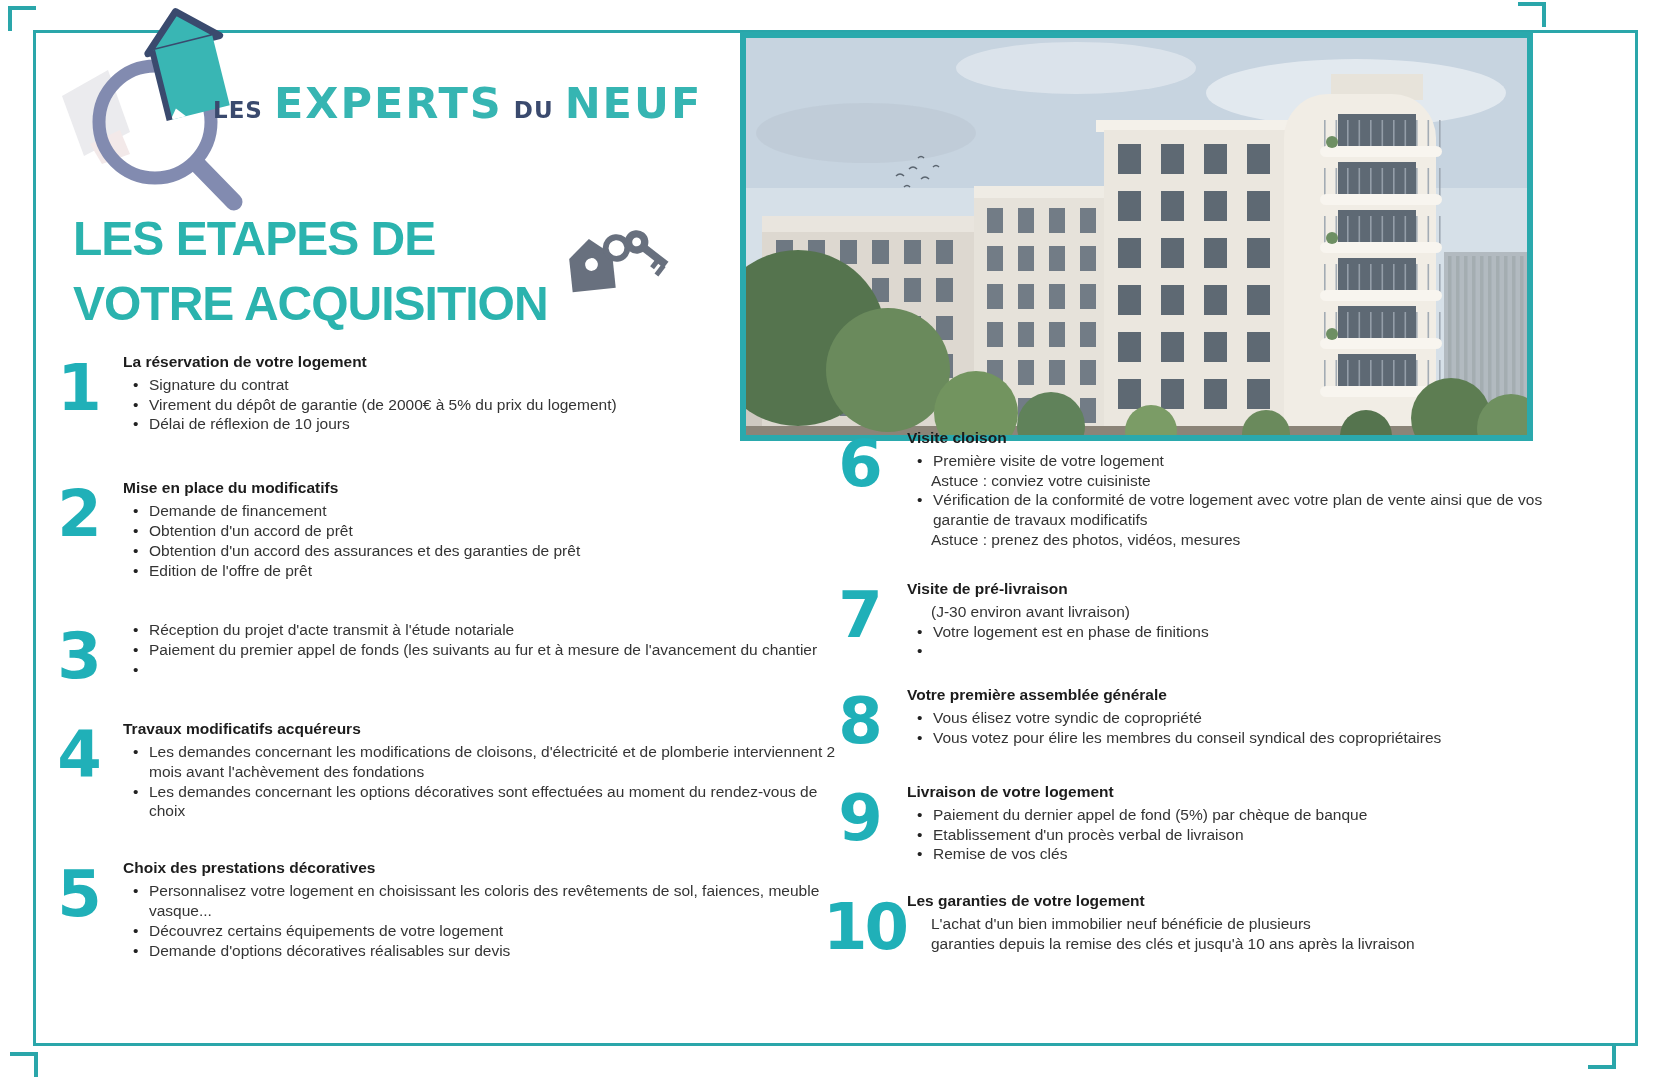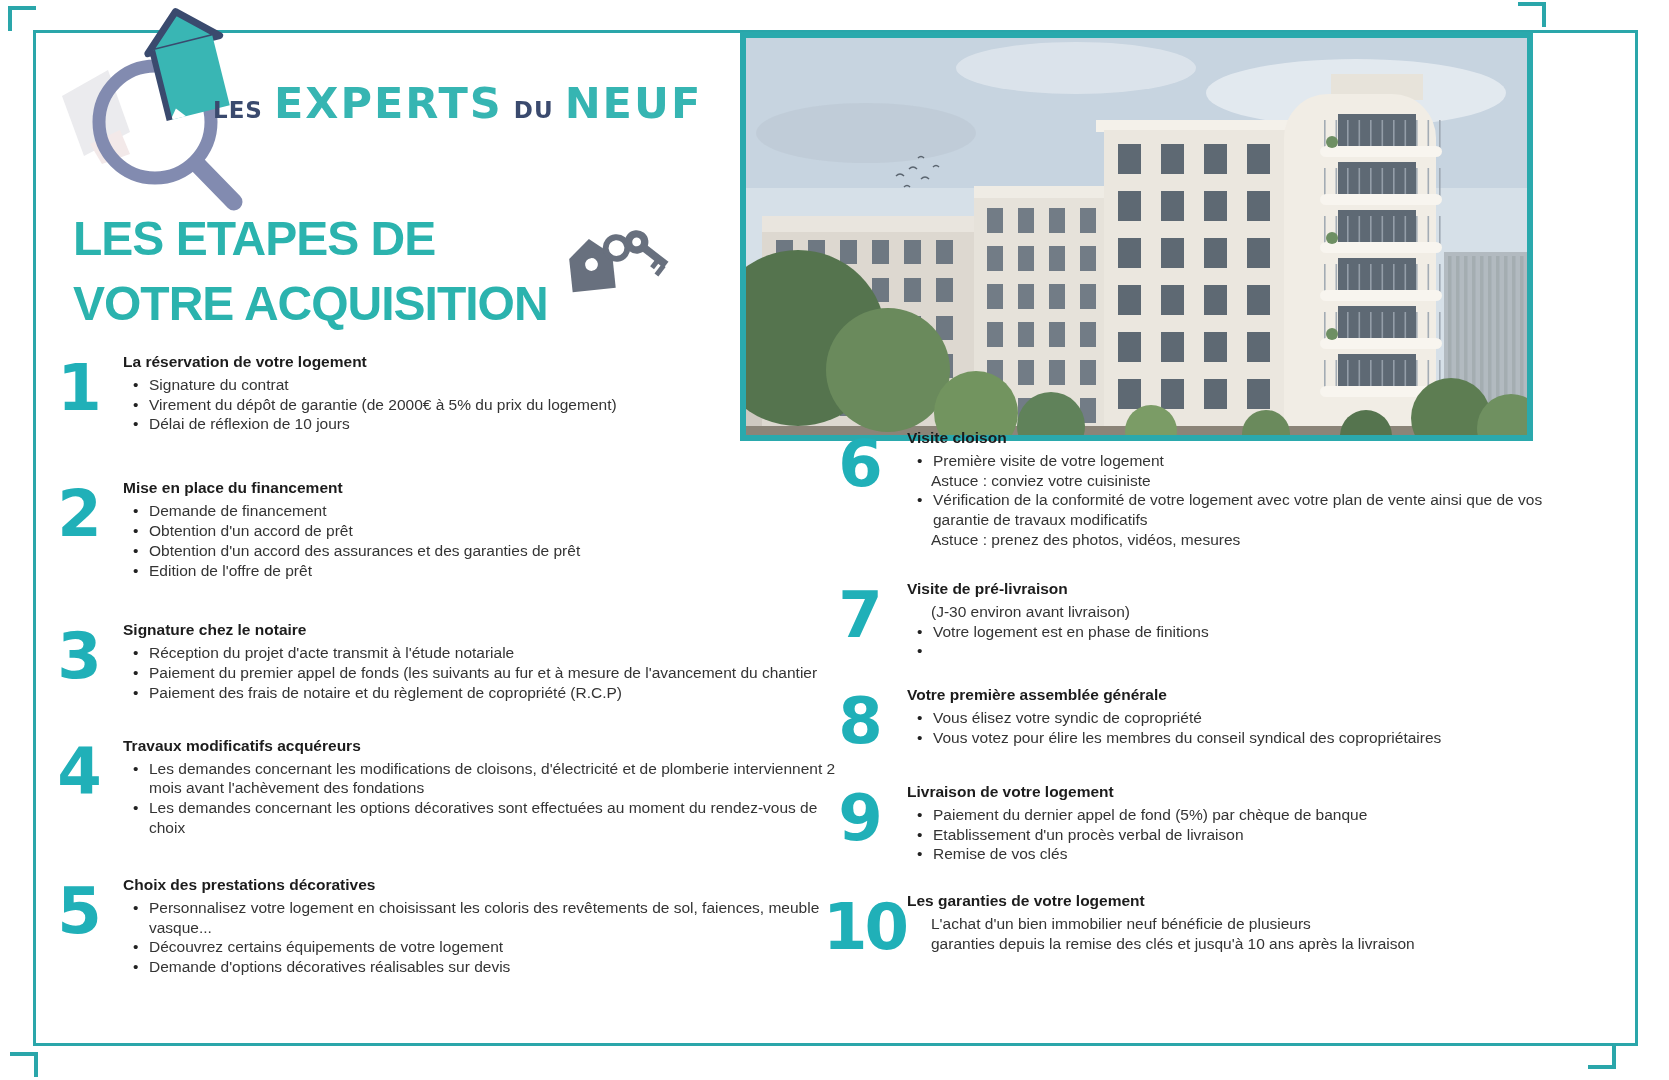--- a/index.html
+++ b/index.html
@@ -347,21 +347,21 @@
                 <span class="dot">•</span>
                 <span class="txt">Délai de réflexion de 10 jours</span>
               </div>
             </div>
     </div>
   </section>
 
   <section class="step">
     <div class="num">2</div>
     <div class="content">
-      <h3 class="step-title">Mise en place du financement</h3>
+      <h3 class="step-title">Mise en place du modificatifs</h3>
       <div class="items">
               <div class="item bullet">
                 <span class="dot">•</span>
                 <span class="txt">Demande de financement</span>
               </div>
               <div class="item bullet">
                 <span class="dot">•</span>
                 <span class="txt">Obtention d'un accord de prêt</span>
               </div>
               <div class="item bullet">
@@ -372,33 +372,31 @@
                 <span class="dot">•</span>
                 <span class="txt">Edition de l'offre de prêt</span>
               </div>
             </div>
     </div>
   </section>
 
   <section class="step">
     <div class="num">3</div>
     <div class="content">
-      <h3 class="step-title">Signature chez le notaire</h3>
       <div class="items">
               <div class="item bullet">
                 <span class="dot">•</span>
                 <span class="txt">Réception du projet d'acte transmit à l'étude notariale</span>
               </div>
               <div class="item bullet">
                 <span class="dot">•</span>
                 <span class="txt">Paiement du premier appel de fonds (les suivants au fur et à mesure de l'avancement du chantier</span>
               </div>
               <div class="item bullet">
                 <span class="dot">•</span>
-                <span class="txt">Paiement des frais de notaire et du règlement de copropriété (R.C.P)</span>
               </div>
             </div>
     </div>
   </section>
 
   <section class="step">
     <div class="num">4</div>
     <div class="content">
       <h3 class="step-title">Travaux modificatifs acquéreurs</h3>
       <div class="items">

